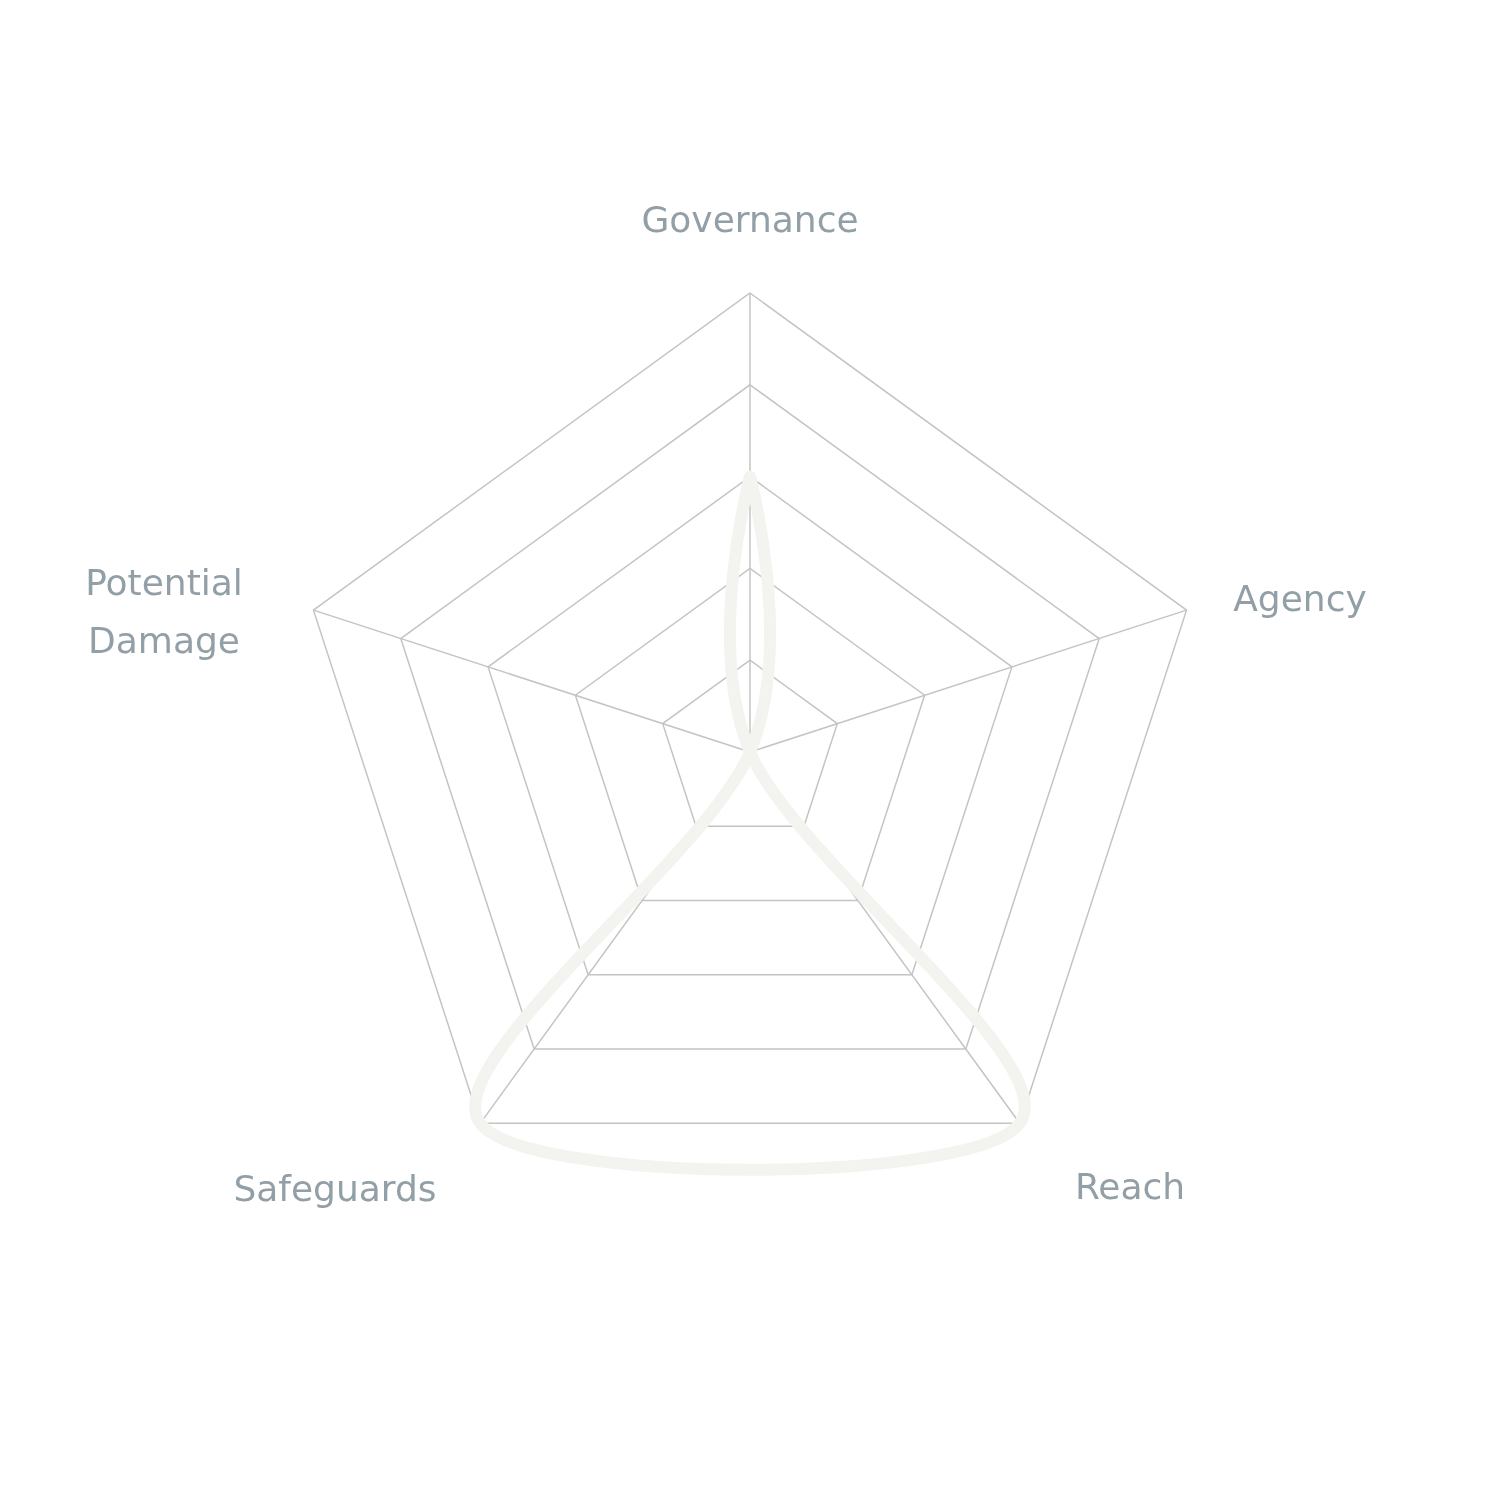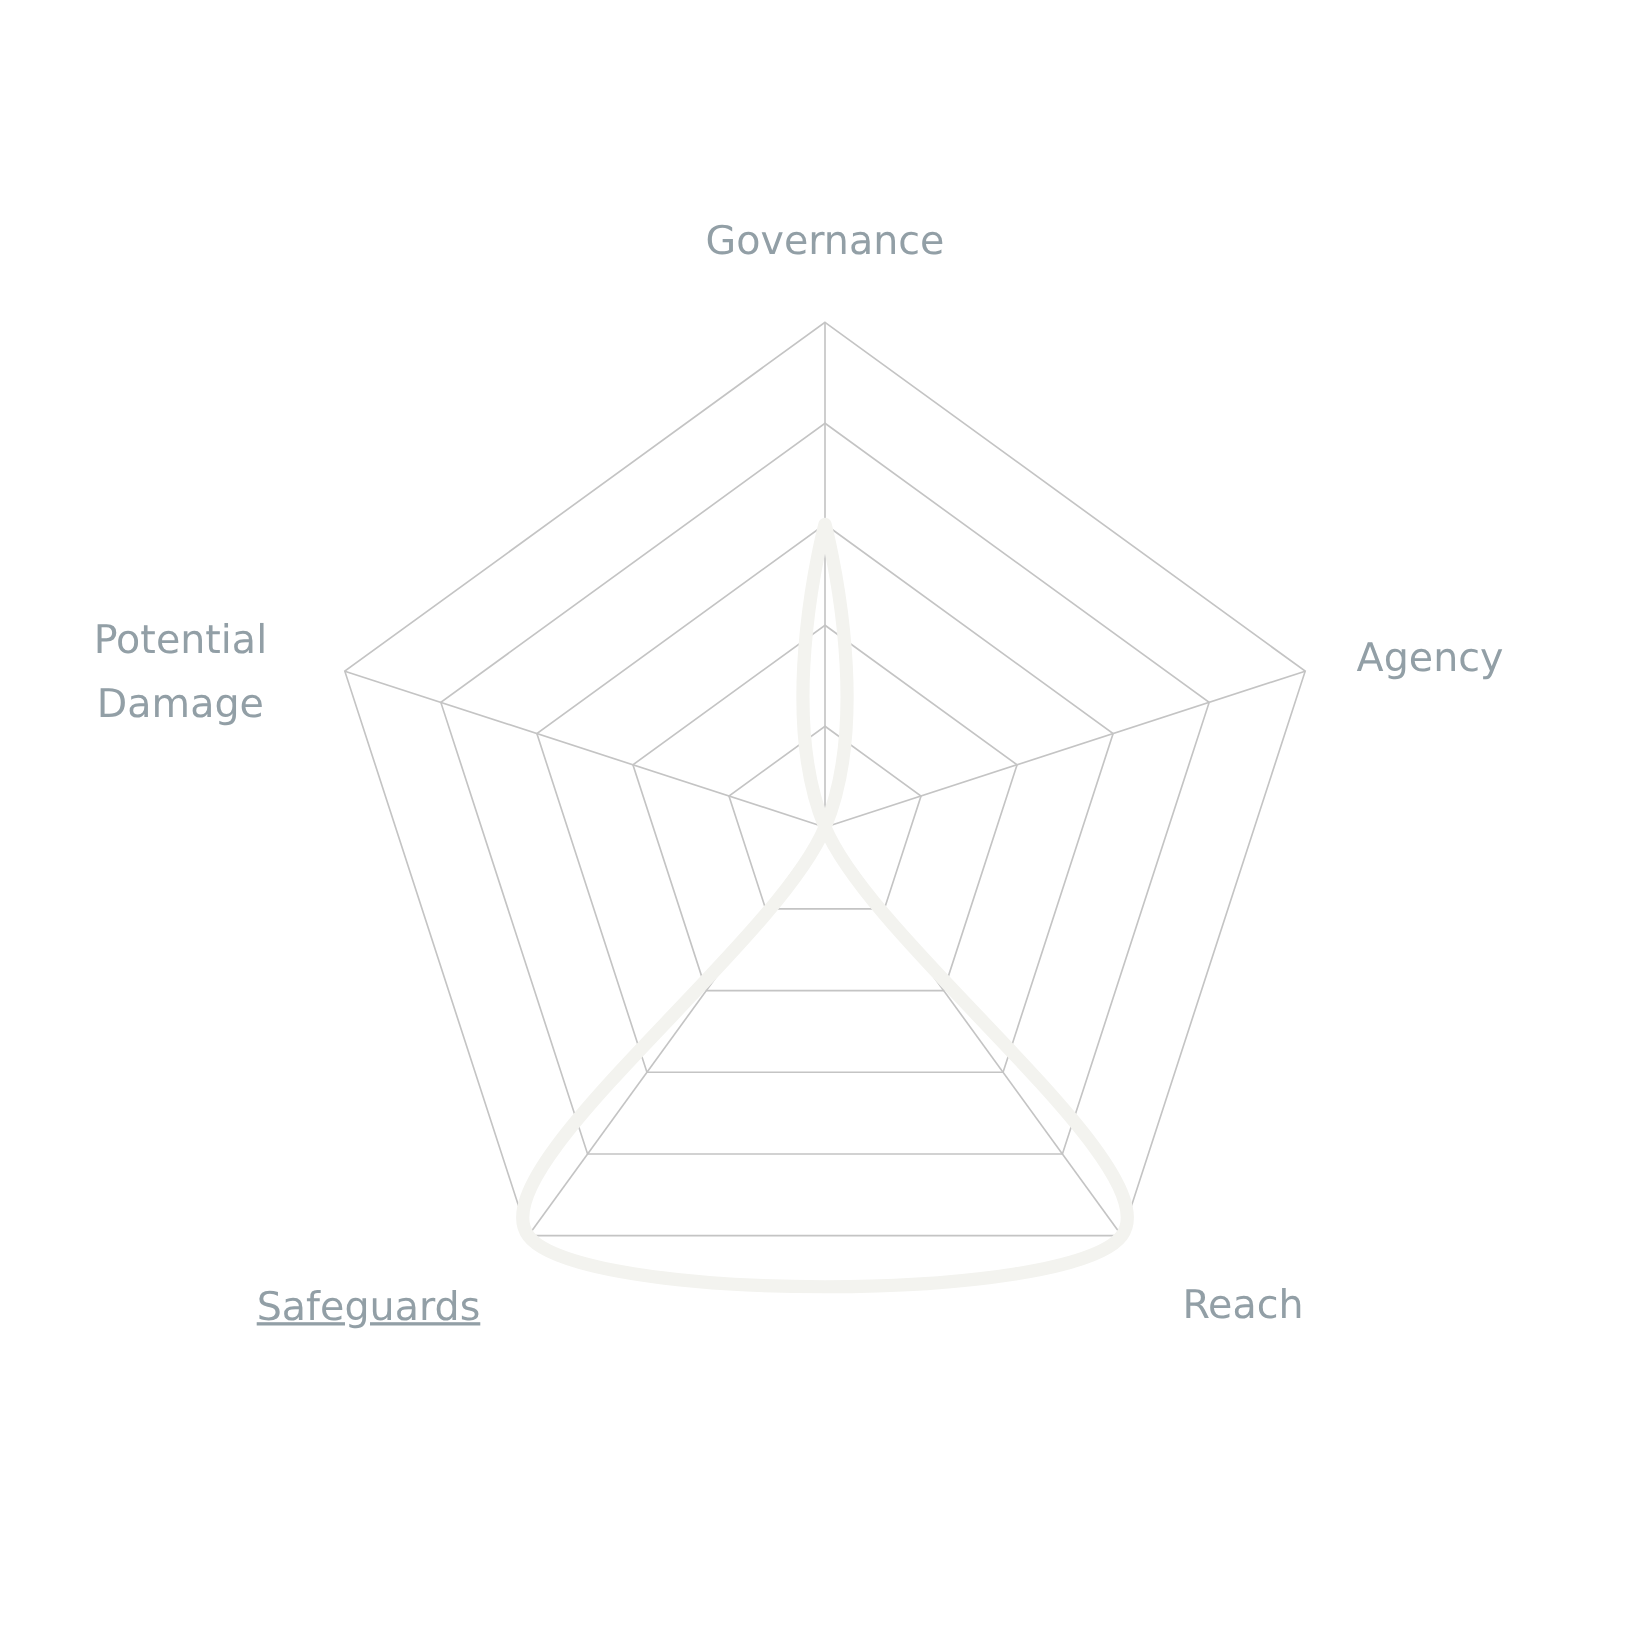--- a/index.html
+++ b/index.html
@@ -33,15 +33,15 @@
       <line x1="750" y1="752" x2="1019.7934308022452" y2="1123.3388004181008" stroke="#c4c4c4" stroke-width="1.5"></line>
       <line x1="750" y1="752" x2="480.2065691977549" y2="1123.3388004181008" stroke="#c4c4c4" stroke-width="1.5"></line>
       <line x1="750" y1="752" x2="313.46505902052445" y2="610.1611995818992" stroke="#c4c4c4" stroke-width="1.5"></line>
     </g>
   <path id="series-path" fill="none" stroke-width="12" stroke-linejoin="round" d="M750,476.6 C750,476.6 705.0344281996258,644.2101999303165 750,752 C794.9655718003742,859.7898000696835 1064.7590026026194,1061.4490003484175 1019.7934308022452,1123.3388004181008 C974.827859001871,1185.2286004877842 525.1721409981291,1185.2286004877842 480.2065691977549,1123.3388004181008 C435.2409973973807,1061.4490003484175 705.0344281996258,859.7898000696835 750,752 C794.9655718003742,644.2101999303165 750,476.6 750,476.6 Z" stroke="#f3f3ef"></path>
 </svg>
 
 <div class="axis-label" style="left:750px; top:220px;">Governance</div>
 <div class="axis-label" style="left:1300px; top:599px;">Agency</div>
 <div class="axis-label" style="left:1130px; top:1187px;">Reach</div>
-<div class="axis-label" style="left:335px; top:1189px;text-decoration:underline;">Safeguards</div>
+<div class="axis-label" style="left:335px; top:1189px;">Safeguards</div>
 <div class="axis-label" style="left:164px; top:612px;">Potential
 Damage</div>
 
 </body></html>

